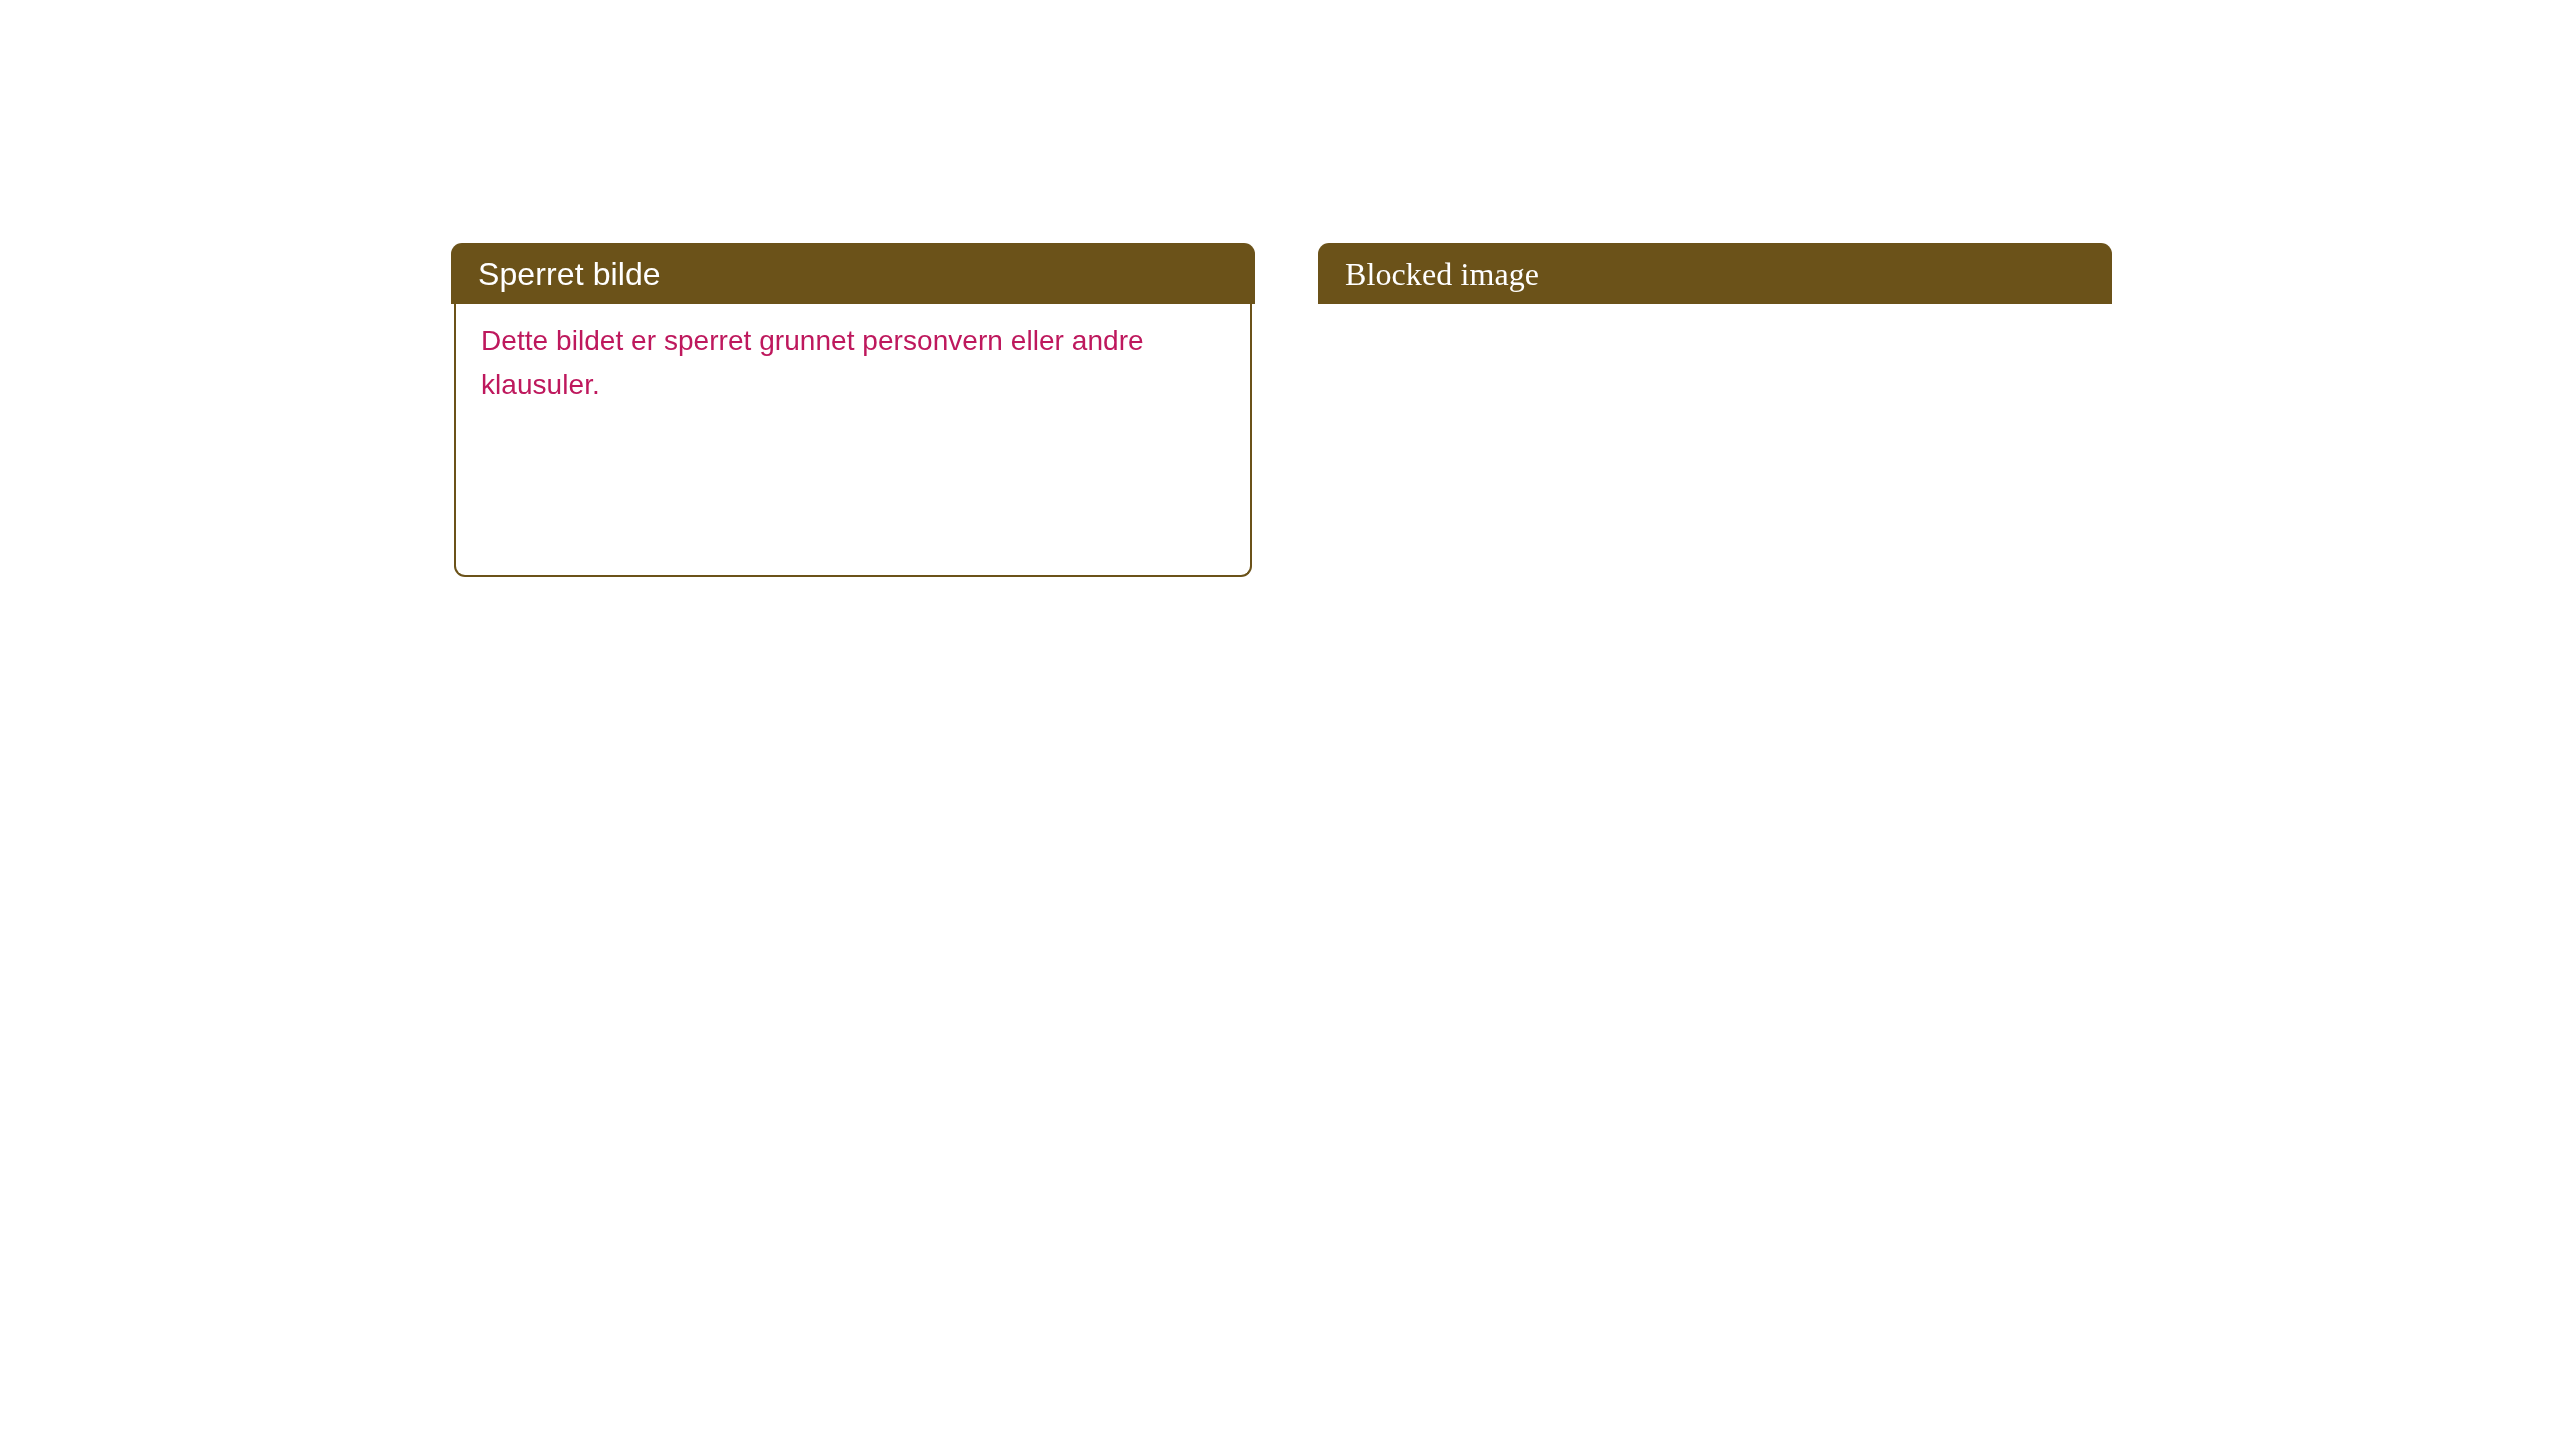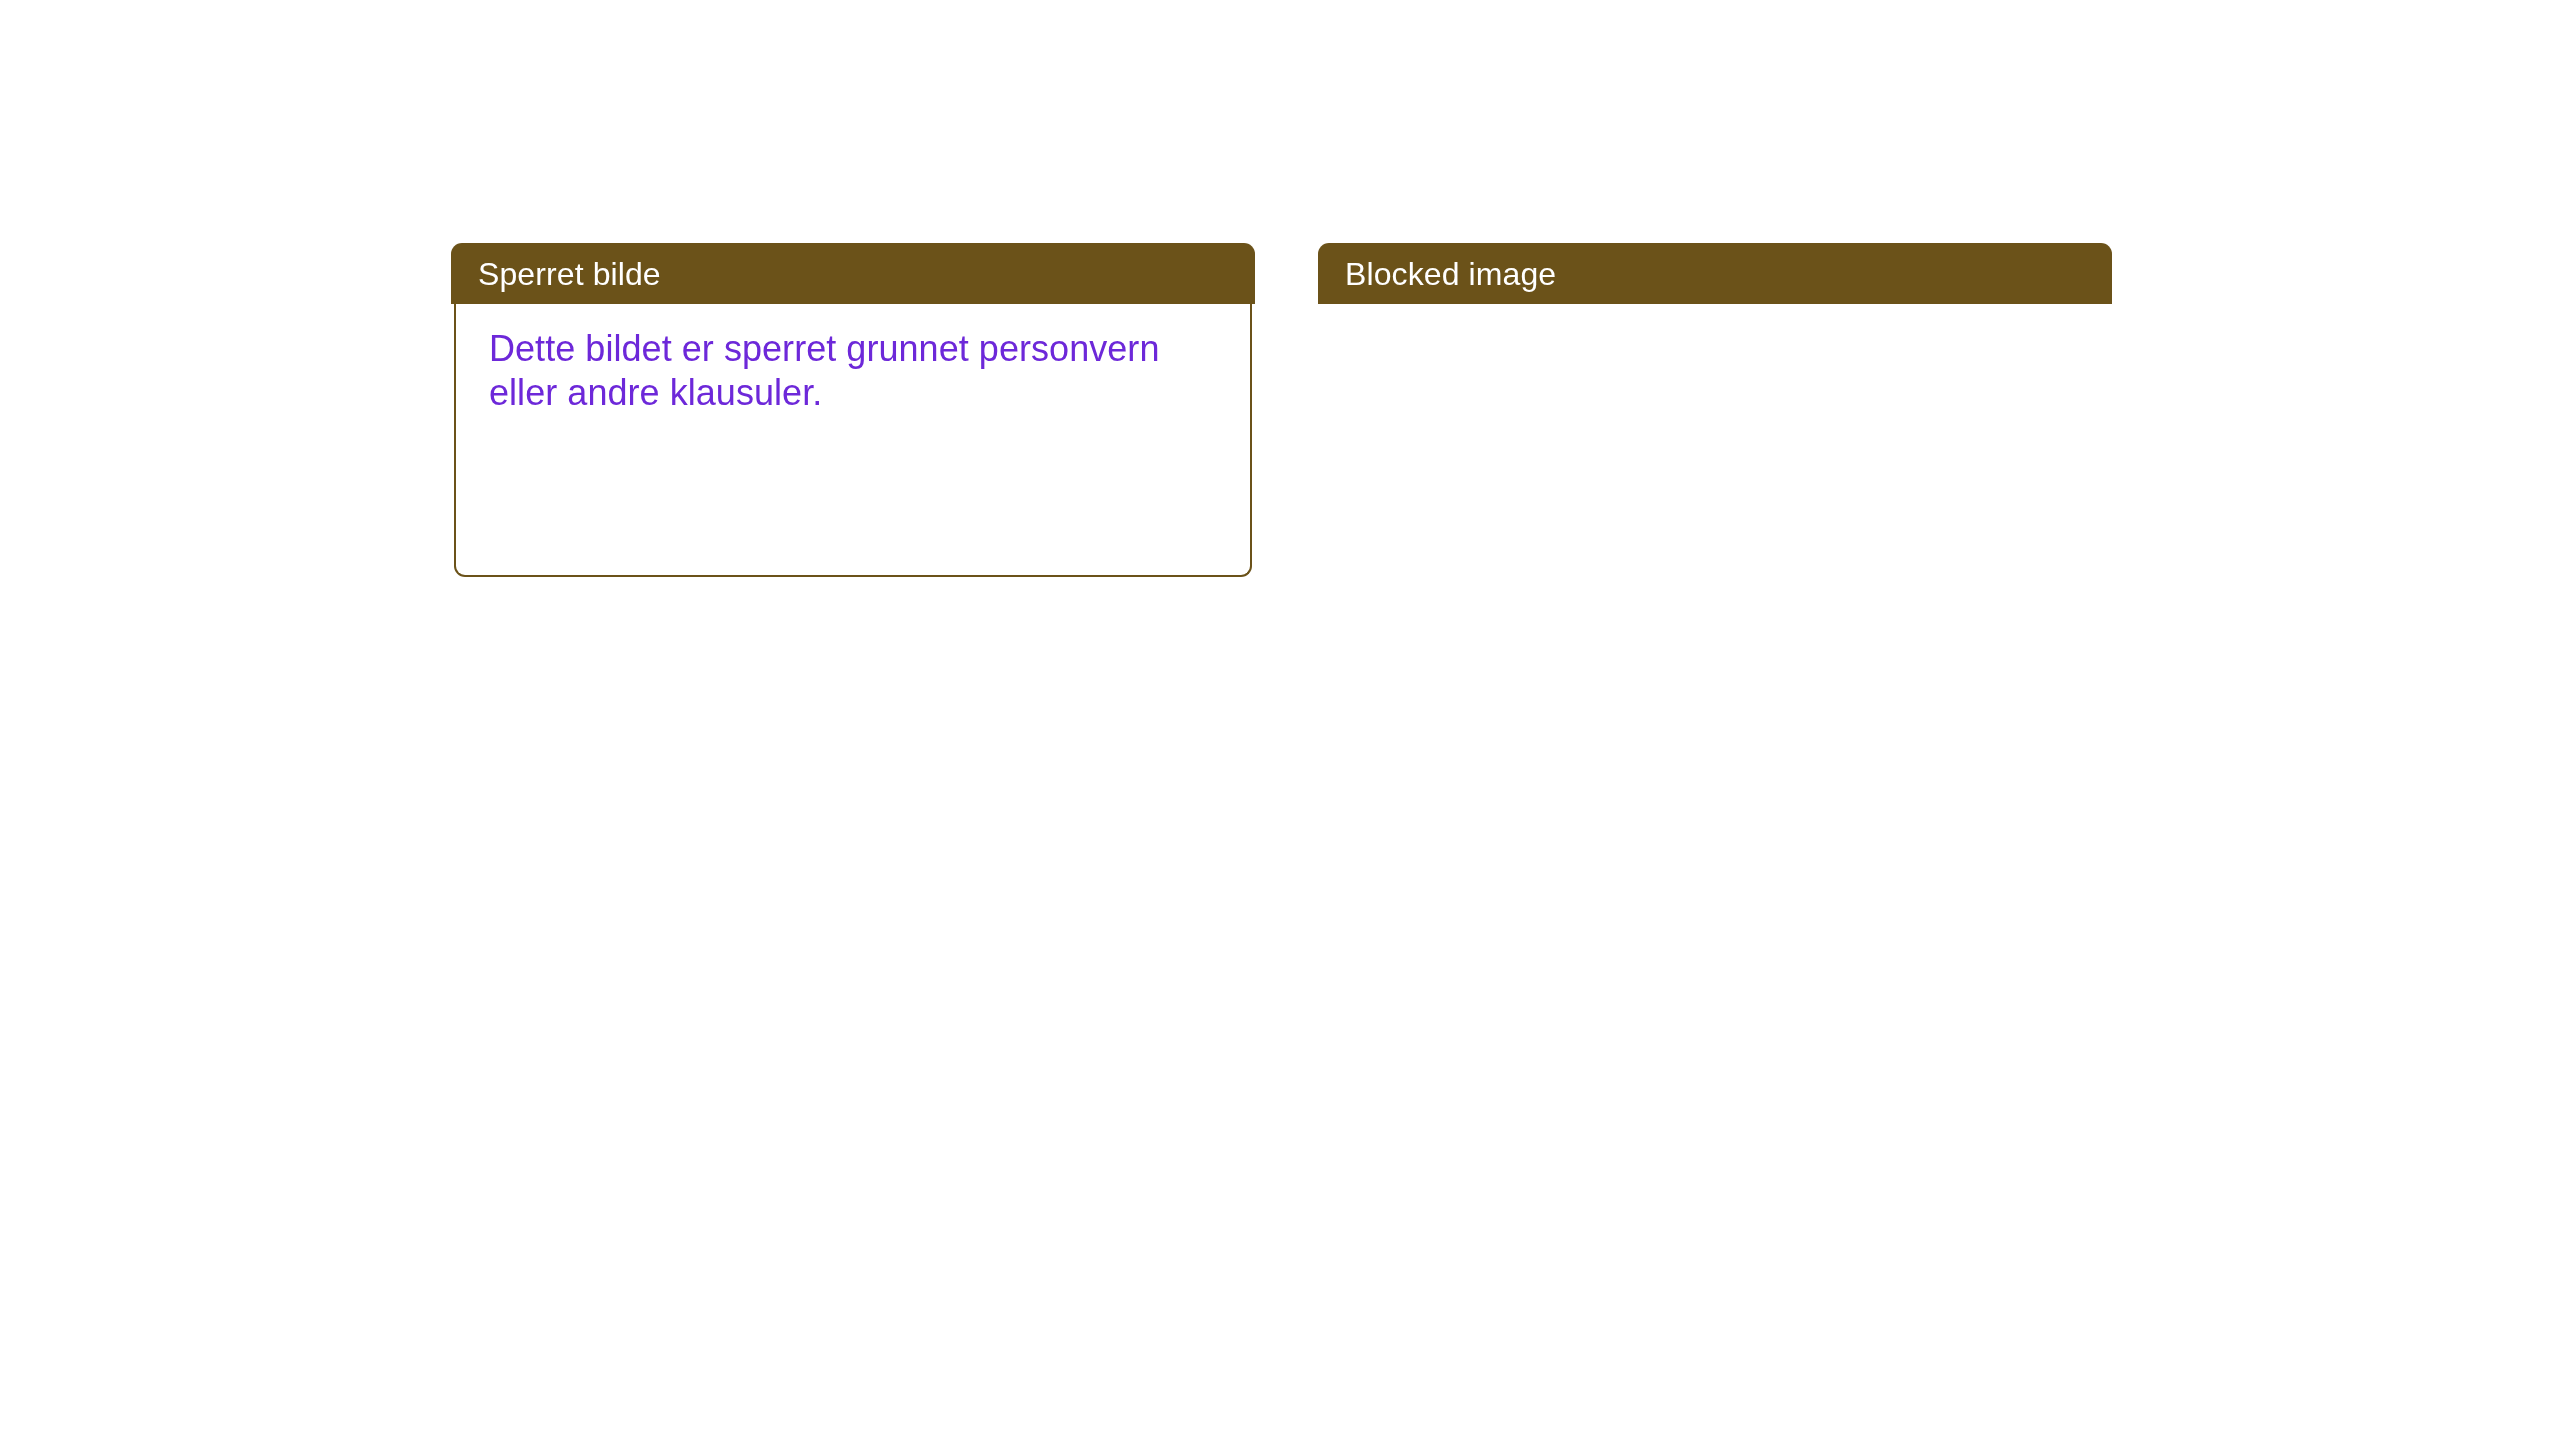--- a/index.html
+++ b/index.html
@@ -24,21 +24,21 @@
 
   
   .notice-card {
     position: absolute;
     top: 243px;
     width: 804px;
     height: 334px;
     box-sizing: border-box;
   }
   .notice-card.card-left  { left: 451px;  width: 804px; }
-  .notice-card.card-right { left: 1318px; width: 794px; }
+  .notice-card.card-right { left: 1318px; width: 794px; font-family: Liberation Serif, serif; }
 
   .card-header {
     position: absolute;
     left: 0;
     top: 0;
     width: 100%;
     height: 61px;
     box-sizing: border-box;
     background: #6b5219;
     border-top-left-radius: 11px;
@@ -68,23 +68,23 @@
     background: #ffffff;
     border: 2px solid #6b5219;
     border-top: none;
     border-bottom-left-radius: 11px;
     border-bottom-right-radius: 11px;
     padding: 17px 20px 0 25px;
     z-index: 1;
   }
 
   .body-text {
-    margin: 8px;
-    color: #6d28d9;
-    font-size: 36px;
+    margin: 0;
+    color: #be185d;
+    font-size: 28px;
     line-height: 44px;
     font-weight: 400;
     letter-spacing: 0.05px;
   }
   .body-text + .body-text {
     margin-top: 44px;
   }
 </style>
 </head>
 <body>

